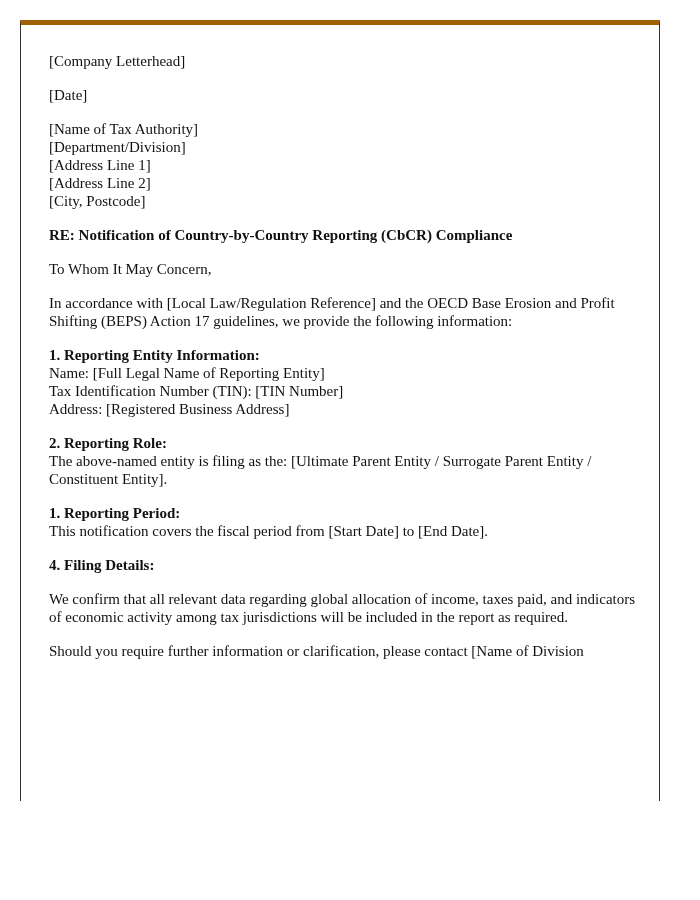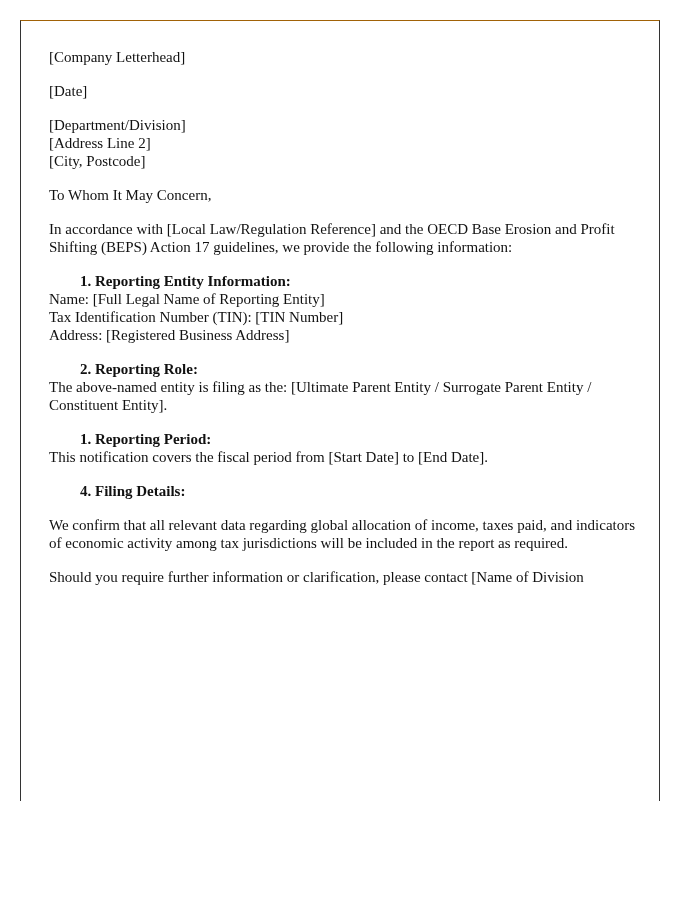--- a/index.html
+++ b/index.html
@@ -16,21 +16,21 @@
       color: #111111;
     }
     .page {
       position: absolute;
       left: 20px;
       top: 20px;
       width: 640px;
       height: 781px;
       border-left: 1px solid #333333;
       border-right: 1px solid #333333;
-      border-top: 1px solid #a16207;
+      border-top: 5px solid #a16207;
       overflow: hidden;
       box-sizing: border-box;
     }
     .content {
       position: absolute;
       left: 28px;
       top: 27px;
       width: 590px;
       font-size: 15px;
       line-height: 18px;
@@ -42,39 +42,41 @@
       margin: 0;
     }
     .bold {
       font-weight: bold;
     }
     .section {
       margin: 0 0 16px 0;
     }
     .section .heading {
       font-weight: bold;
-      margin-left: 31px;
     }
   </style>
 </head>
 <body>
 
 <div class="page">
   <div class="content">
 
     <p>[Company Letterhead]</p>
 
     <p>[Date]</p>
 
     <div class="block-lines section">
+      <div>[Name of Tax Authority]</div>
       <div>[Department/Division]</div>
+      <div>[Address Line 1]</div>
       <div>[Address Line 2]</div>
       <div>[City, Postcode]</div>
     </div>
 
+    <p class="bold">RE: Notification of Country-by-Country Reporting (CbCR) Compliance</p>
 
     <p>To Whom It May Concern,</p>
 
     <p>In accordance with [Local Law/Regulation Reference] and the OECD Base Erosion and Profit Shifting (BEPS) Action 17 guidelines, we provide the following information:</p>
 
     <div class="section">
       <div class="heading">1. Reporting Entity Information:</div>
       <div>Name: [Full Legal Name of Reporting Entity]</div>
       <div>Tax Identification Number (TIN): [TIN Number]</div>
       <div>Address: [Registered Business Address]</div>

